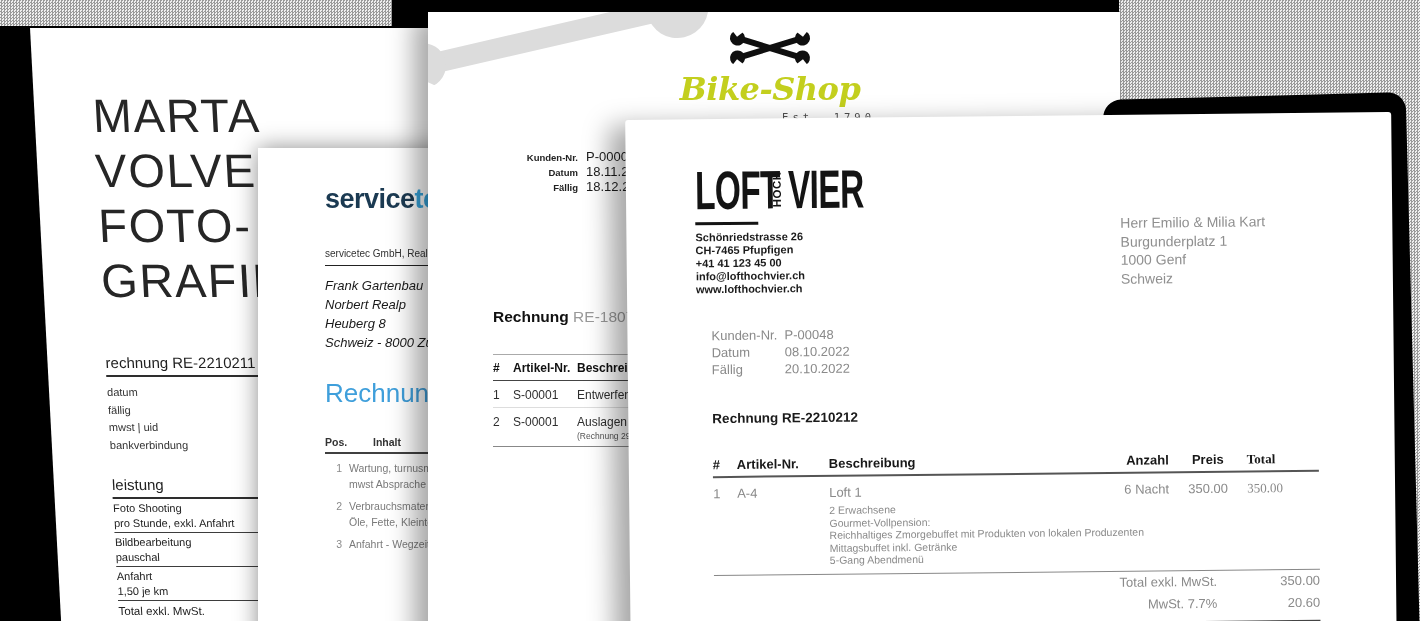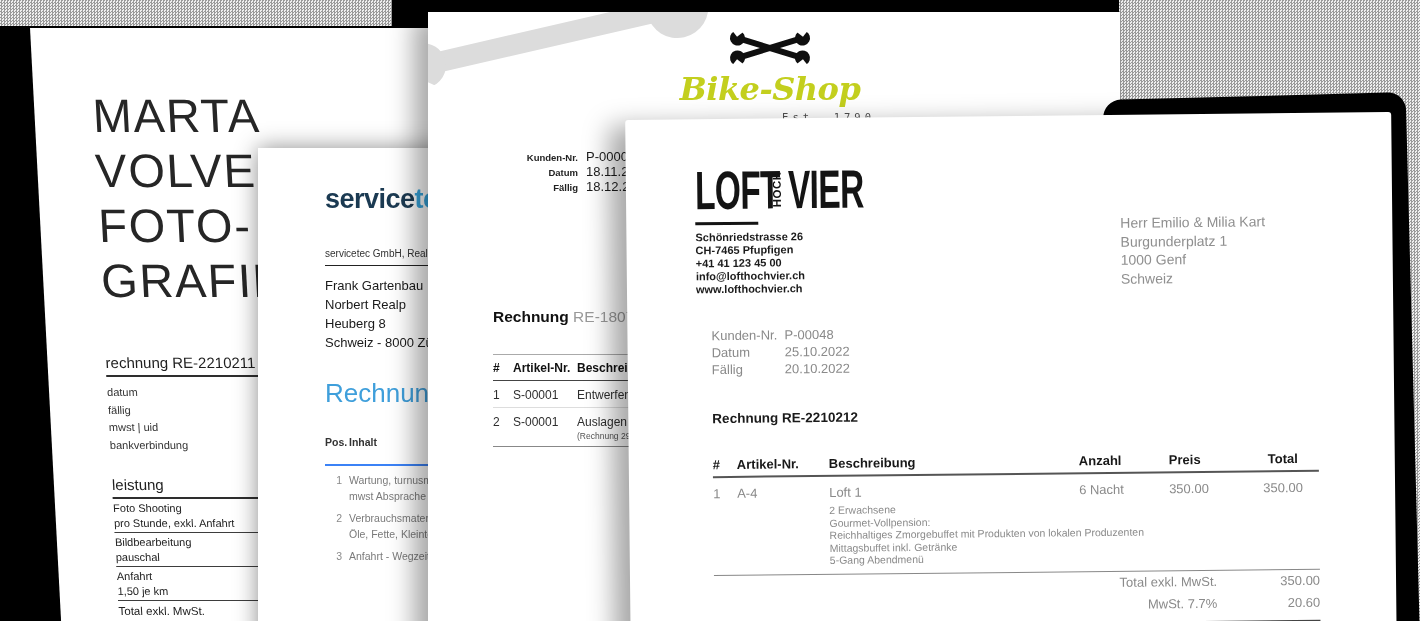--- a/index.html
+++ b/index.html
@@ -28,24 +28,24 @@
   .marta-item{padding:2px 0;border-bottom:1.5px solid #3d3d3d;}
   .marta-item div{font-size:11px;color:#222;line-height:14.5px;}
   .marta-total{font-size:11.5px;color:#222;padding-top:4px;}
 
   
   .doc-servicetec{left:258px;top:148px;width:230px;height:540px;box-shadow:0 0 22px rgba(0,0,0,.45);}
   .st-logo{position:absolute;left:67px;top:36px;font-size:27px;font-weight:700;letter-spacing:-.5px;white-space:nowrap;}
   .st-navy{color:#1b3a52;}
   .st-blue{color:#38a5dc;}
   .st-senderline{position:absolute;left:67px;top:100px;width:150px;font-size:10px;color:#333;padding-bottom:6px;border-bottom:1.5px solid #222;white-space:nowrap;}
-  .st-recipient{position:absolute;left:67px;top:128px;font-size:13px;color:#1a1a1a;line-height:19px;white-space:nowrap;}
+  .st-recipient{position:absolute;left:67px;top:128px;font-size:13px;color:#1a1a1a;line-height:19px;white-space:nowrap;font-style:italic;}
   .st-heading{position:absolute;left:67px;top:230px;font-size:26px;color:#3f9fdb;white-space:nowrap;}
   .st-table{position:absolute;left:67px;top:288px;width:150px;}
-  .st-thead{display:flex;font-size:10.5px;font-weight:700;color:#333;padding-bottom:16px;border-bottom:2px solid #3b82f6;}
+  .st-thead{display:flex;font-size:10.5px;font-weight:700;color:#333;padding-bottom:4px;border-bottom:2px solid #404040;gap:24px;}
   .st-thead .st-pos{width:24px;}
   .st-row{display:flex;margin-top:7px;}
   .st-row .st-pos{width:24px;text-align:right;padding-right:7px;box-sizing:border-box;color:#8a8a8a;font-size:10.5px;line-height:15.5px;}
   .st-content div{font-size:10.5px;color:#7a7a7a;line-height:15.5px;white-space:nowrap;}
 
   
   .doc-bike{left:428px;top:12px;width:692px;height:640px;box-shadow:-14px 4px 24px rgba(0,0,0,.35);}
   .bike-watermark{position:absolute;left:-46px;top:-28px;transform:rotate(-13deg);}
   .bike-logo{position:absolute;left:237px;top:14px;width:210px;text-align:center;}
   .bike-logo-name{font-family:"DejaVu Serif",serif;font-style:italic;font-weight:700;font-size:32px;color:#c3cf1e;letter-spacing:-.5px;margin-top:-4px;}
@@ -78,23 +78,23 @@
   .loft-recipient{position:absolute;left:494px;top:99px;font-size:14px;color:#8f8f8f;line-height:18.5px;}
   .loft-meta{position:absolute;left:84px;top:208px;}
   .loft-meta-row{display:flex;font-size:13px;color:#8a8a8a;line-height:17px;}
   .loft-meta-label{width:73px;}
   .loft-heading{position:absolute;left:84px;top:292px;font-size:13.5px;font-weight:700;color:#1a1a1a;}
   .loft-table{position:absolute;left:84px;top:338px;width:606px;}
   .loft-thead{display:flex;font-size:13px;font-weight:700;color:#181818;line-height:16px;padding-bottom:3px;border-bottom:2px solid #555;}
   .lc-num{width:24px;}
   .lc-article{width:92px;}
   .lc-desc{flex:1;}
-  .lc-qty{width:90px;text-align:left;}
-  .lc-price{width:78px;text-align:left;}
-  .lc-total{width:72px;text-align:center;}
+  .lc-qty{width:90px;text-align:right;}
+  .lc-price{width:78px;text-align:center;}
+  .lc-total{width:72px;text-align:left;font-family:Liberation Serif, serif;}
   .loft-row{display:flex;font-size:13px;color:#8a8a8a;margin-top:7px;line-height:17px;}
   .loft-details{margin-left:116px;margin-top:3px;font-size:10.5px;color:#8a8a8a;line-height:12.5px;}
   .loft-rowend{border-bottom:1.5px solid #888;margin-top:7px;}
   .loft-total-row{display:flex;justify-content:flex-end;font-size:13px;color:#8a8a8a;height:19px;align-items:baseline;padding-top:3px;}
   .loft-total-cur{width:57px;text-align:right;}
   .loft-total-val{width:46px;text-align:right;}
   .loft-grand-line{border-bottom:2px solid #444;margin-top:6px;}
 </style>
 </head>
 <body>
@@ -270,21 +270,21 @@
     <div>1000 Genf</div>
     <div>Schweiz</div>
   </div>
   <div class="loft-meta">
     <div class="loft-meta-row">
       <span class="loft-meta-label">Kunden-Nr.</span>
       <span>P-00048</span>
     </div>
     <div class="loft-meta-row">
       <span class="loft-meta-label">Datum</span>
-      <span>25.10.2022</span>
+      <span>08.10.2022</span>
     </div>
     <div class="loft-meta-row">
       <span class="loft-meta-label">Fällig</span>
       <span>20.10.2022</span>
     </div>
   </div>
   <div class="loft-heading">Rechnung RE-2210212</div>
   <div class="loft-table">
     <div class="loft-thead">
       <span class="lc-num">#</span>

